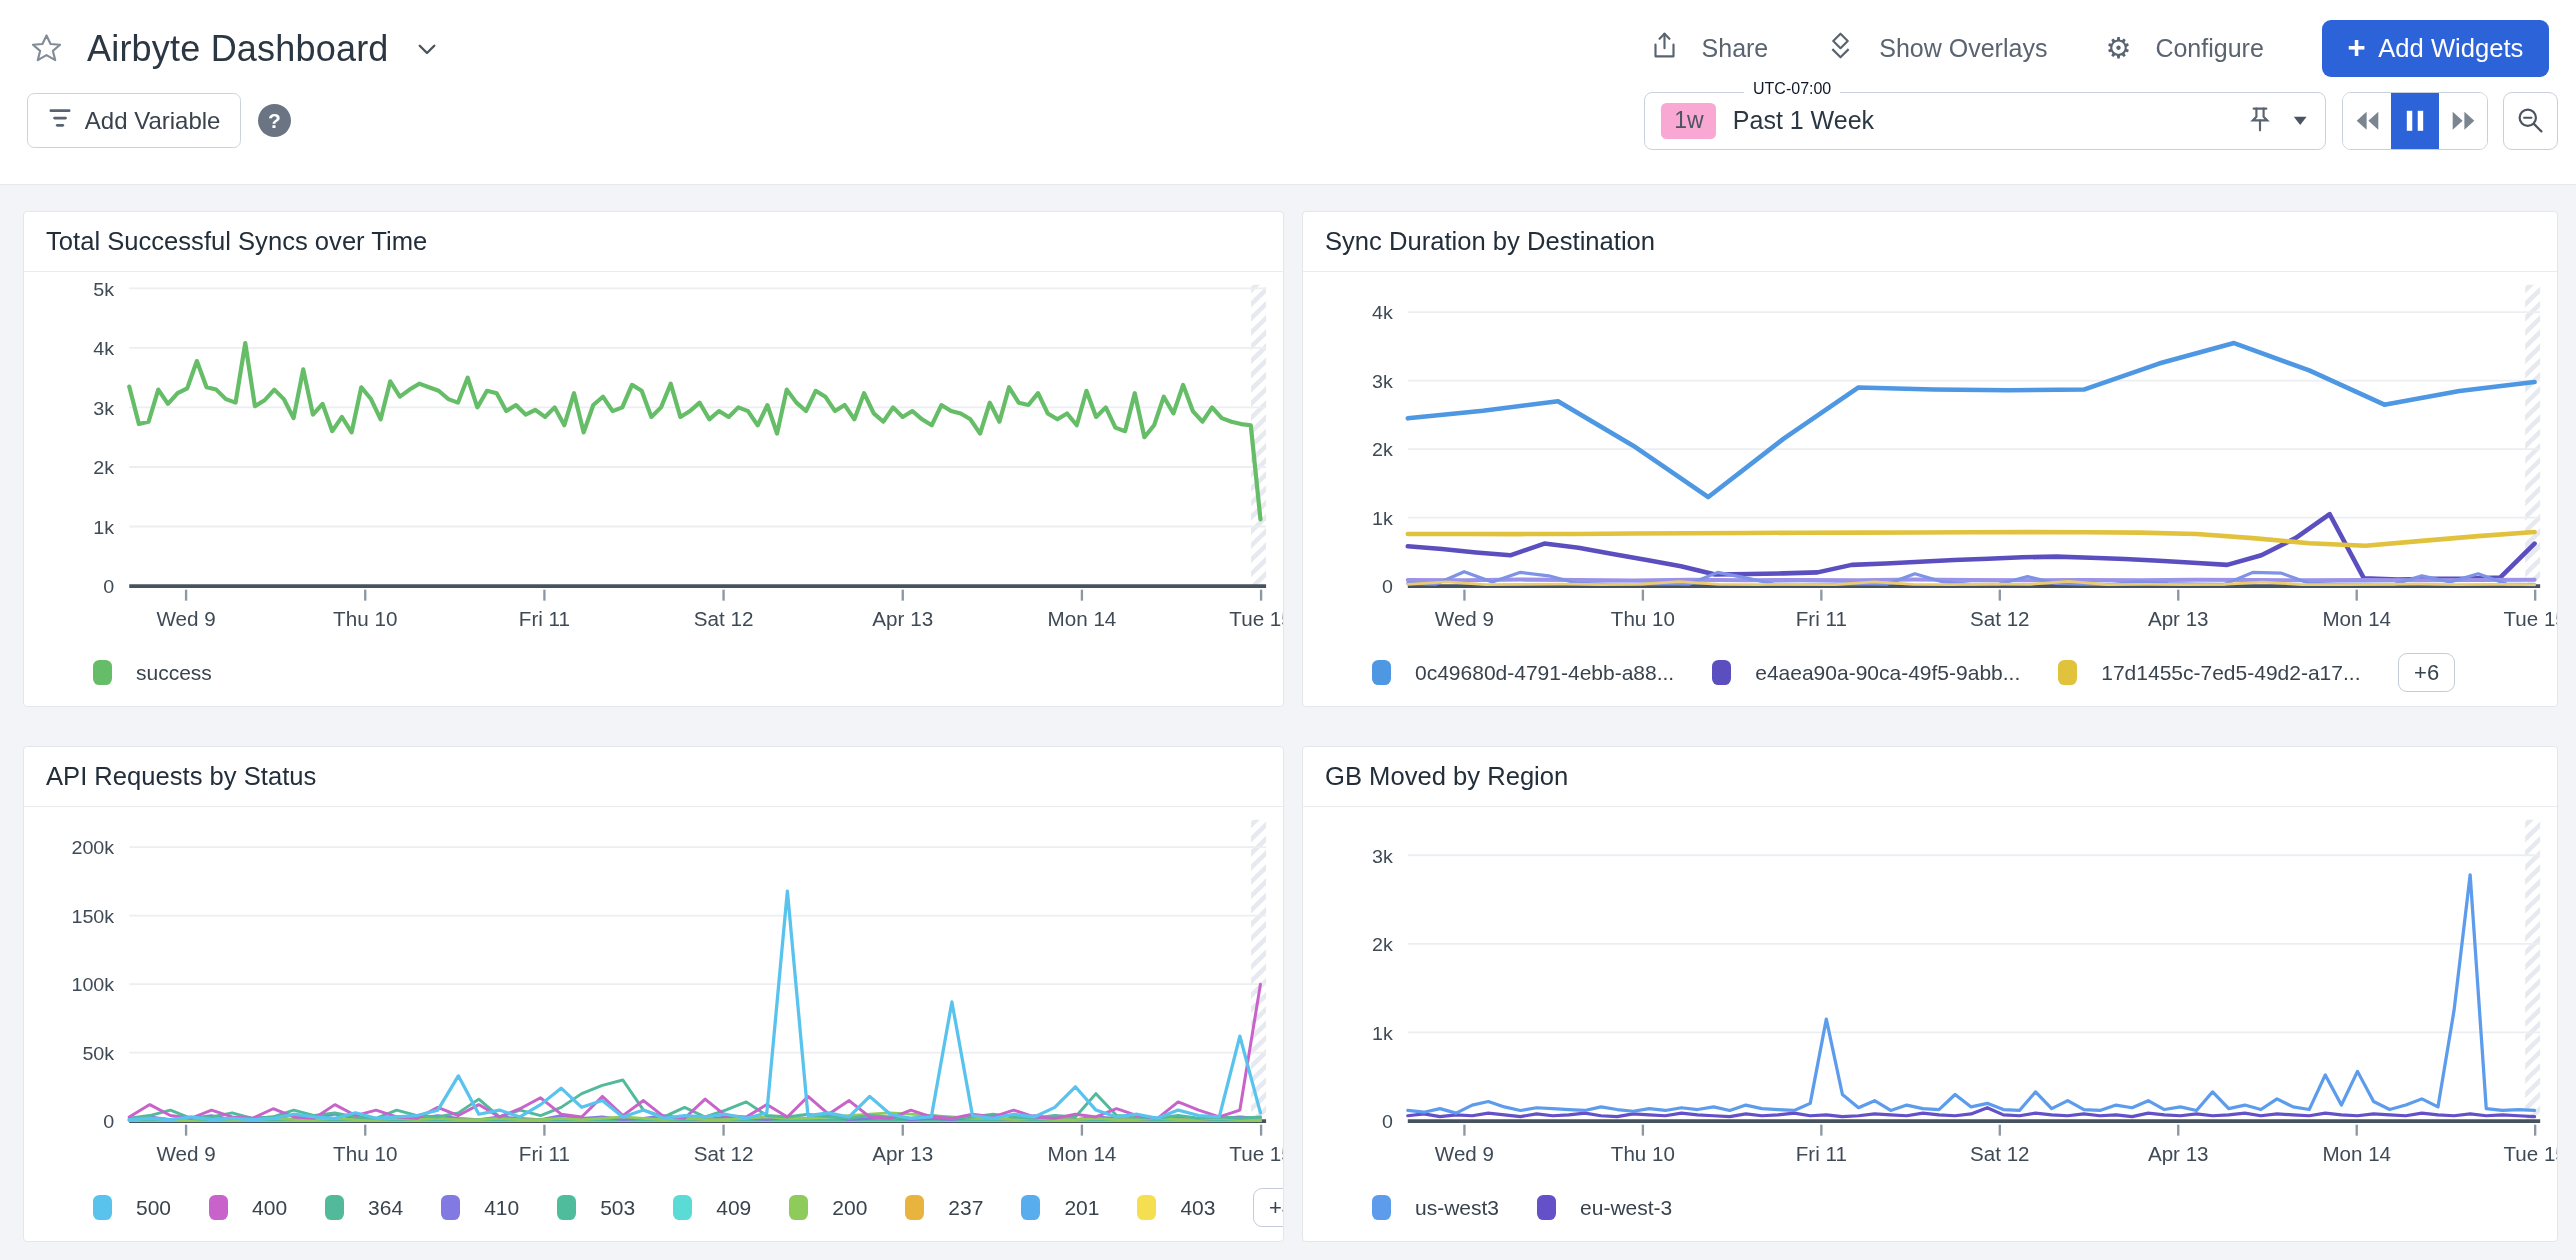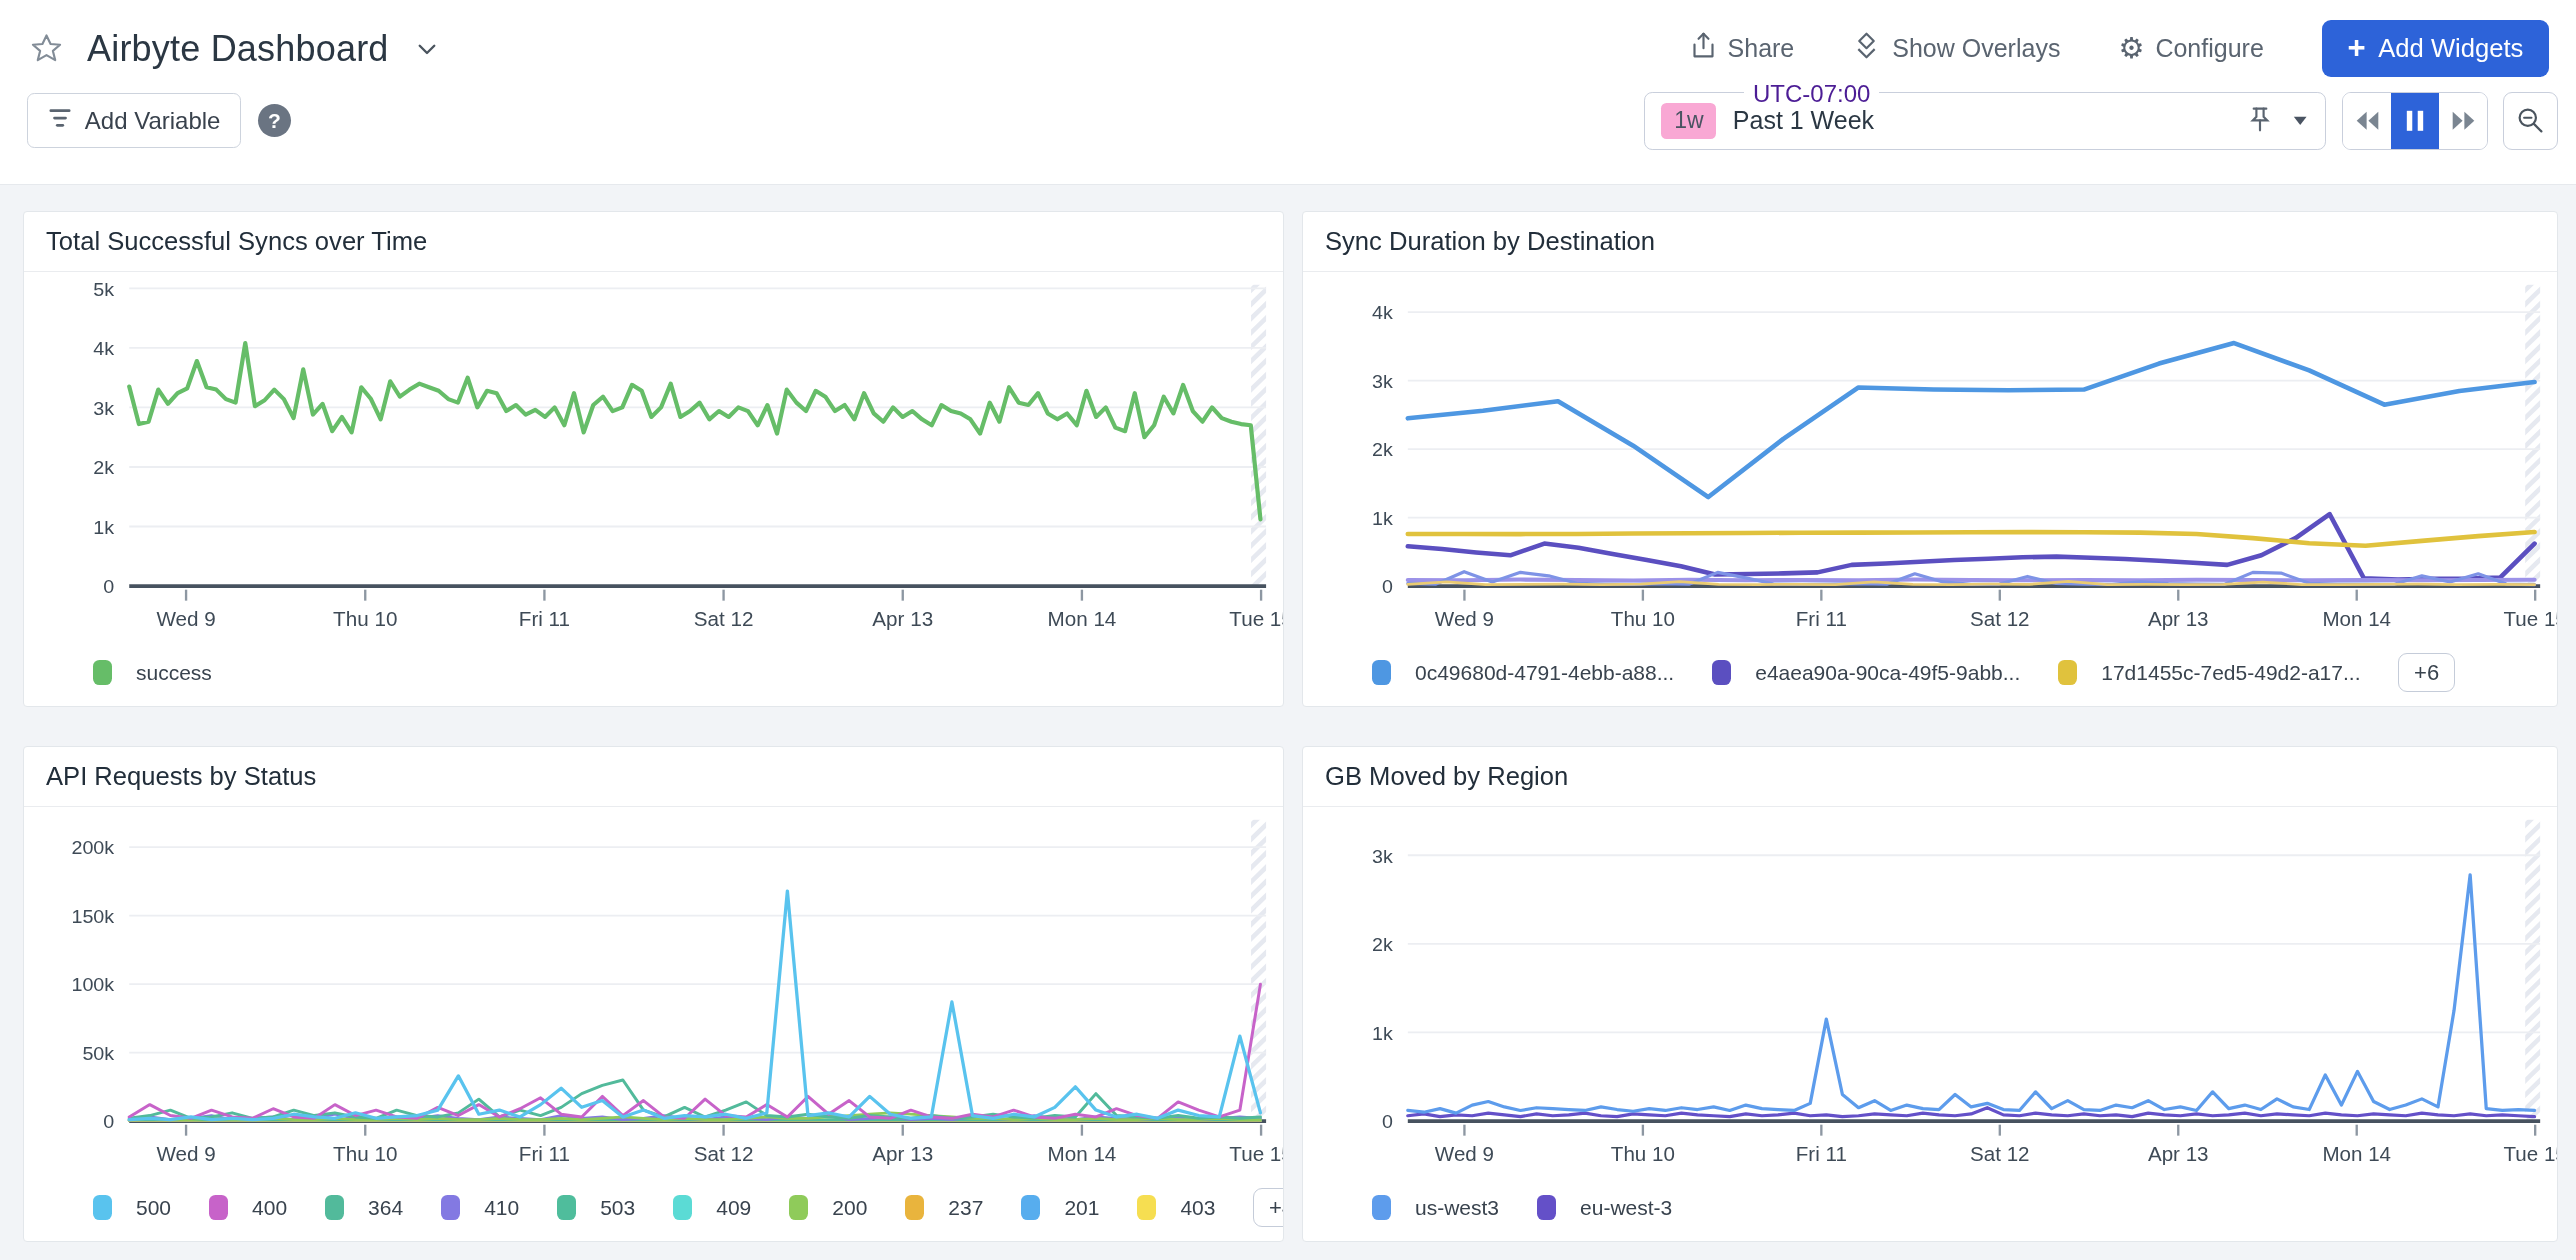--- a/index.html
+++ b/index.html
@@ -8,32 +8,32 @@
   .app { width:2576px; height:1261px; background:#F2F4F7; overflow:hidden; }
 
   
   .header { background:#FFFFFF; height:185px; border-bottom:0.9px solid #E6E9ED; }
   .row1 { display:flex; align-items:center; padding:20px 27px 0 31px; height:77px; }
   .title-group { display:flex; align-items:center; gap:25px; }
   .star-btn { display:flex; align-items:center; cursor:pointer; }
   h1.dash-title { font-size:36px; font-weight:400; color:#2B3743; letter-spacing:0.2px; }
   .chev { margin-left:3.7px; margin-top:5.5px; }
   .actions { margin-left:auto; display:flex; align-items:center; gap:58px; }
-  .ghost-btn { display:flex; align-items:center; gap:11px; font-size:25px; color:#5A6470; background:none; border:none; cursor:pointer; font-family:inherit; }
+  .ghost-btn { display:flex; align-items:center; gap:24px; font-size:25px; color:#5A6470; background:none; border:none; cursor:pointer; font-family:inherit; }
   .gear-glyph { font-size:29px; line-height:1; color:#5A6470; }
   .primary-btn { display:flex; align-items:center; gap:12.8px; background:#2D63D9; color:#fff; border:none; border-radius:9px; height:57px; padding:0 25.6px; font-size:25.6px; font-family:inherit; cursor:pointer; }
   .plus-glyph { font-size:31px; font-weight:bold; line-height:1; margin-top:-2.7px; }
 
   .row2 { display:flex; align-items:center; padding:14.6px 18px 0 27px; }
   .outline-btn { display:flex; align-items:center; gap:12.8px; background:#fff; border:0.9px solid #CDD3DD; border-radius:7.3px; height:55px; padding:0 20px; font-size:24px; color:#39424D; font-family:inherit; cursor:pointer; }
   .help-circle { width:33px; height:33px; border-radius:50%; background:#6A7482; color:#fff; font-size:21px; font-weight:bold; display:flex; align-items:center; justify-content:center; margin-left:16.4px; cursor:pointer; }
 
   .time-controls { margin-left:auto; display:flex; align-items:center; }
   .timebox { position:relative; width:682px; height:58px; border:0.9px solid #C9CFDC; border-radius:8.2px; background:#fff; display:flex; align-items:center; padding:0 16.4px; cursor:pointer; }
-  .tz { position:absolute; top:-12.8px; left:99px; background:#fff; padding:0 9px; font-size:24px; color:#4c1d95; }
+  .tz { position:absolute; top:-12.8px; left:99px; background:#fff; padding:0 9px; font-size:16px; color:#0f172a; }
   .chip { background:#f9a8d4; border-radius:5.5px; padding:4.6px 12.8px; font-size:23px; color:#4A5462; margin-right:16.4px; }
   .range { font-size:25px; color:#2B3743; }
   .tb-spacer { flex:1; }
   .pin-wrap { display:flex; align-items:center; gap:20px; }
   .playgroup { display:flex; border:0.9px solid #C9CFDC; border-radius:9px; overflow:hidden; height:58px; margin-left:16.4px; background:#fff; }
   .playbtn { width:48px; height:100%; display:flex; align-items:center; justify-content:center; background:#fff; border:none; cursor:pointer; }
   .playbtn.active { background:#2D63D9; }
   .zoomout-btn { width:55px; height:58px; border:0.9px solid #C9CFDC; border-radius:9px; background:#fff; margin-left:14.6px; display:flex; align-items:center; justify-content:center; cursor:pointer; }
 
   

